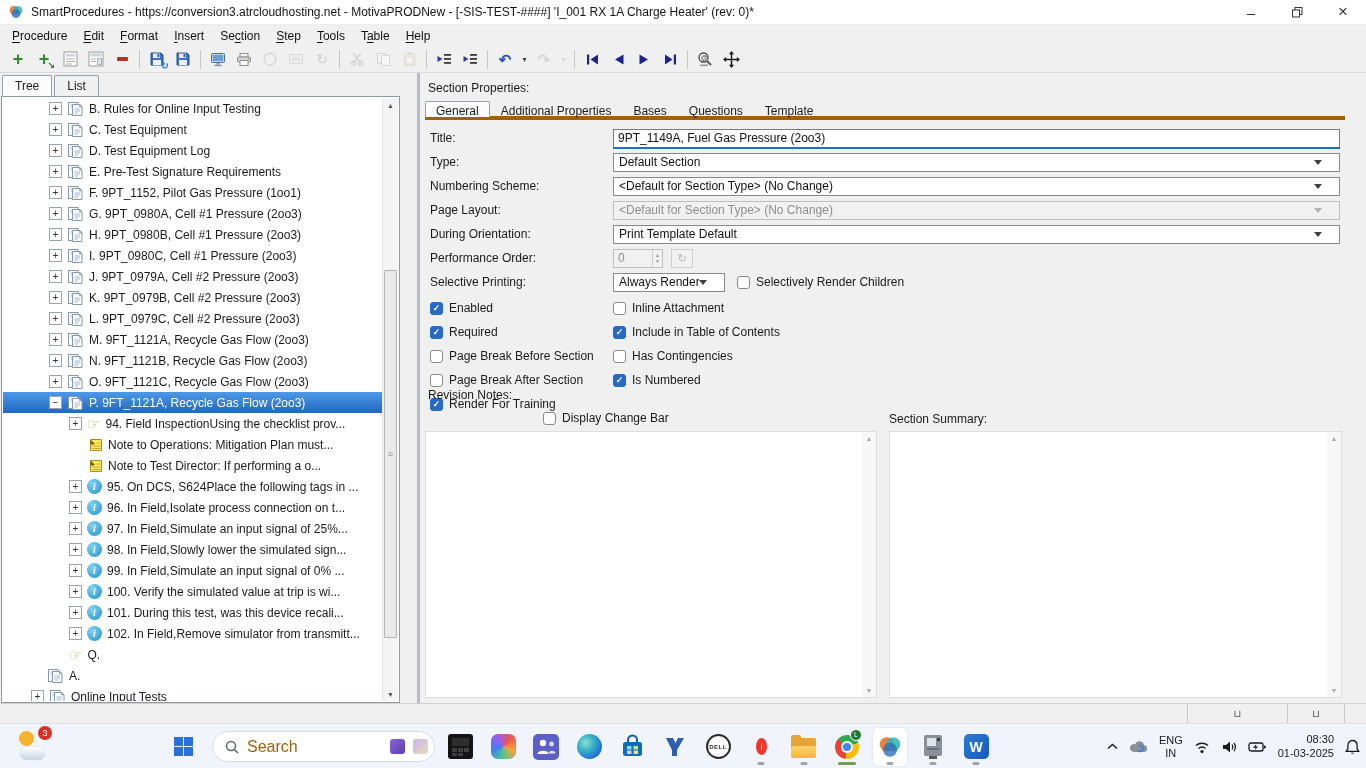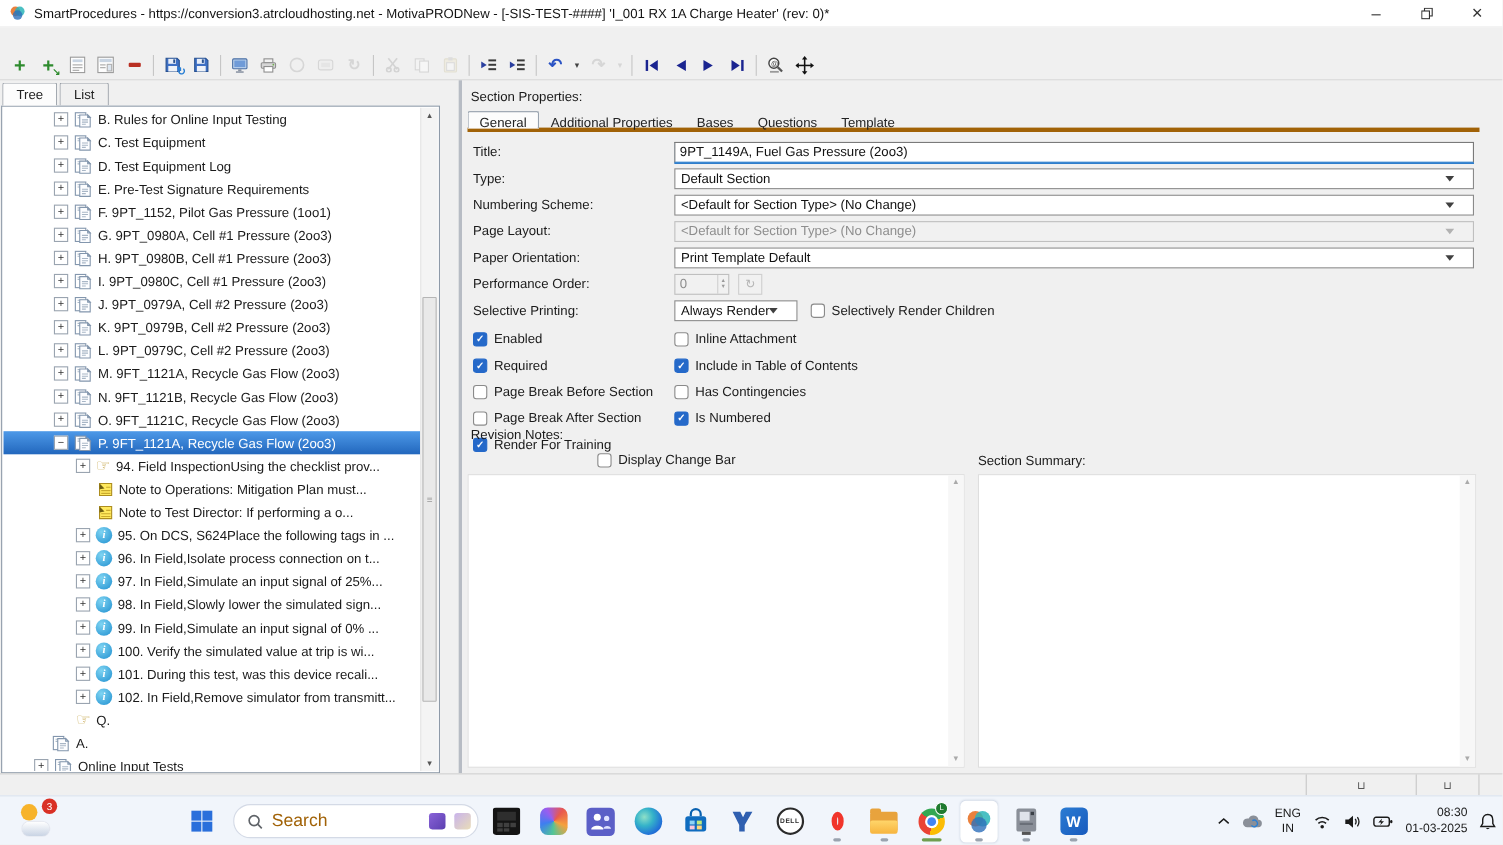--- a/index.html
+++ b/index.html
@@ -145,20 +145,31 @@
         <span class="win-btn">
           <svg width="11" height="11">
               <rect x="3" y="0.5" width="7" height="7" fill="none" stroke="#333"></rect>
               <rect x="0.5" y="3" width="7" height="7" fill="#fff" stroke="#333"></rect>
             </svg>
         </span>
         <span class="win-btn" style="font-size:17px;">×</span>
       </div>
     </div>
 
+    <div class="menubar" id="menubar">
+        <span class="menu-item"><u>P</u>rocedure</span>
+        <span class="menu-item"><u>E</u>dit</span>
+        <span class="menu-item"><u>F</u>ormat</span>
+        <span class="menu-item"><u>I</u>nsert</span>
+        <span class="menu-item">Se<u>c</u>tion</span>
+        <span class="menu-item"><u>S</u>tep</span>
+        <span class="menu-item"><u>T</u>ools</span>
+        <span class="menu-item">T<u>a</u>ble</span>
+        <span class="menu-item"><u>H</u>elp</span>
+      </div>
     <div class="toolbar" id="toolbar">
         <span class="tbtn">
           <span class="g-add">+</span>
         </span>
         <span class="tbtn">
           <span class="g-add">+</span>
           <span class="g-sub">↘</span>
         </span>
         <span class="tbtn">
           <svg width="15" height="16">
@@ -742,21 +753,21 @@
         </div>
       </div>
       <div class="frow">
         <span class="flabel">Page Layout:</span>
         <div class="select disabled">
           <span class="sel-text">&lt;Default for Section Type&gt; (No Change)</span>
           <span class="chev"></span>
         </div>
       </div>
       <div class="frow">
-        <span class="flabel">Paper Orientation:</span>
+        <span class="flabel">During Orientation:</span>
         <div class="select">
           <span class="sel-text">Print Template Default</span>
           <span class="chev"></span>
         </div>
       </div>
       <div class="frow">
         <span class="flabel">Performance Order:</span>
         <div class="spinner">
           <span>0</span>
           <span class="spin-btns">

